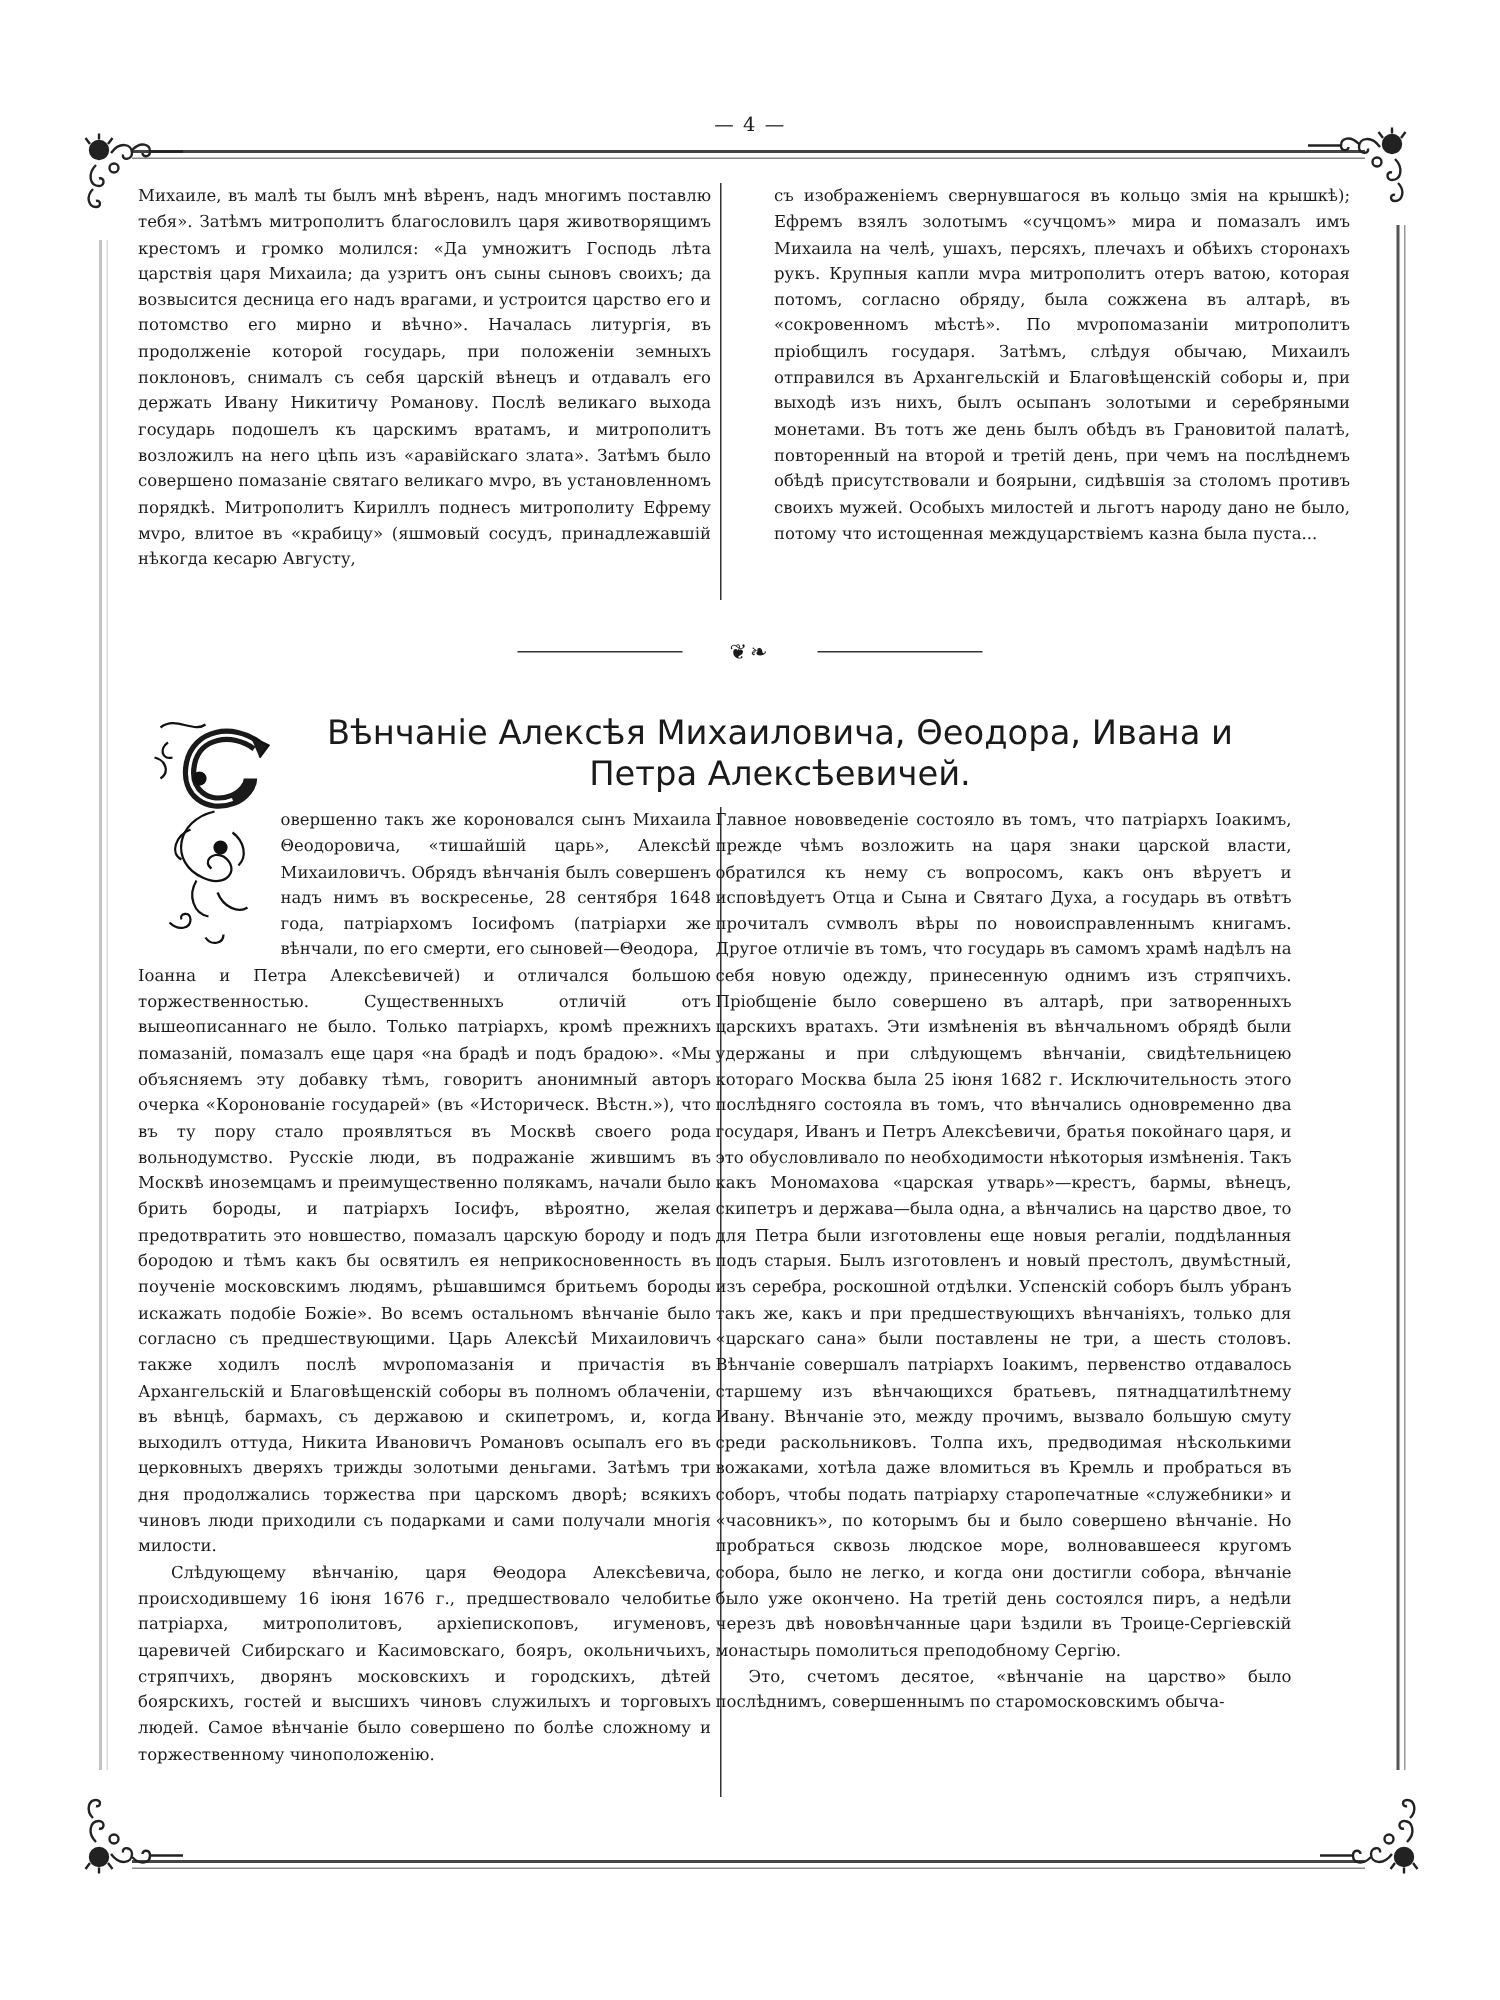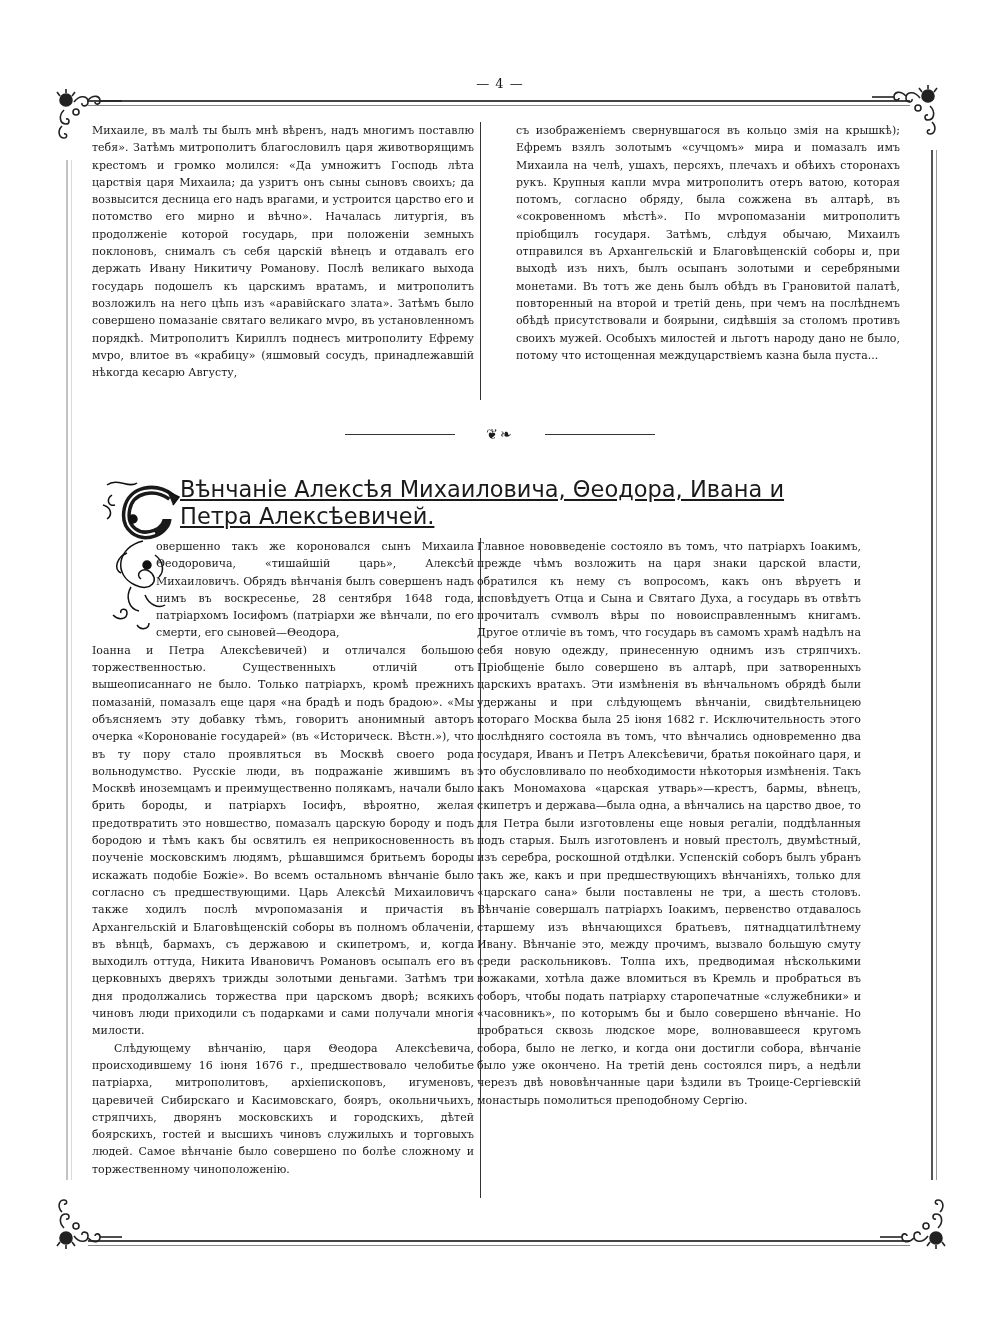--- a/index.html
+++ b/index.html
@@ -30,27 +30,27 @@
   .rule-top { left: 480px; top: 122px; height: 278px; }
   .rule-bottom { left: 480px; top: 538px; height: 660px; }
 
   .divider { position: absolute; top: 428px; left: 345px; width: 310px; height: 14px; }
   .divider .line { position: absolute; top: 6px; height: 0; border-top: 1px solid #333; width: 110px; }
   .divider .line.l { left: 0; }
   .divider .line.r { right: 0; }
   .divider .orn { position: absolute; left: 120px; top: -2px; width: 70px; text-align: center;
                   font-size: 14px; letter-spacing: 2px; }
 
-  .heading { position: absolute; left: 180px; top: 476px; width: 680px; text-align: left;
-             font-family: "DejaVu Sans", "Liberation Sans", sans-serif; font-size: 22.5px; line-height: 27px; text-decoration: underline; }
+  .heading { position: absolute; left: 180px; top: 476px; width: 680px; text-align: center;
+             font-family: "DejaVu Sans", "Liberation Sans", sans-serif; font-size: 22.5px; line-height: 27px; }
   .dropcap { position: absolute; left: 97px; top: 475px; width: 90px; height: 165px; }
   .dropcap svg { width: 100%; height: 100%; }
 
   .col-bottom-left { left: 92px; top: 538px; width: 382px; }
-  .col-bottom-left .first-block { margin-left: 64px; }
+  .col-bottom-left .first-block { margin-left: 95px; }
   .col-bottom-right { left: 477px; top: 538px; width: 384px; }
 </style>
 </head>
 <body>
 
 <div class="page-number">— 4 —</div>
 
 <div class="frame-top"></div>
 <div class="frame-bottom"></div>
 <div class="frame-left"></div>
@@ -136,13 +136,14 @@
 <div class="heading">Вѣнчаніе Алексѣя Михаиловича, Θеодора, Ивана и Петра Алексѣевичей.</div>
 
 <div class="col col-bottom-left">
   <p class="first-block">овершенно такъ же короновался сынъ Михаила Θеодоровича, «тишайшій царь», Алексѣй Михаиловичъ. Обрядъ вѣнчанія былъ совершенъ надъ нимъ въ воскресенье, 28 сентября 1648 года, патріархомъ Іосифомъ (патріархи же вѣнчали, по его смерти, его сыновей—Θеодора,</p>
   <p>Іоанна и Петра Алексѣевичей) и отличался большою торжественностью. Существенныхъ отличій отъ вышеописаннаго не было. Только патріархъ, кромѣ прежнихъ помазаній, помазалъ еще царя «на брадѣ и подъ брадою». «Мы объясняемъ эту добавку тѣмъ, говоритъ анонимный авторъ очерка «Коронованіе государей» (въ «Историческ. Вѣстн.»), что въ ту пору стало проявляться въ Москвѣ своего рода вольнодумство. Русскіе люди, въ подражаніе жившимъ въ Москвѣ иноземцамъ и преимущественно полякамъ, начали было брить бороды, и патріархъ Іосифъ, вѣроятно, желая предотвратить это новшество, помазалъ царскую бороду и подъ бородою и тѣмъ какъ бы освятилъ ея неприкосновенность въ поученіе московскимъ людямъ, рѣшавшимся бритьемъ бороды искажать подобіе Божіе». Во всемъ остальномъ вѣнчаніе было согласно съ предшествующими. Царь Алексѣй Михаиловичъ также ходилъ послѣ мvропомазанія и причастія въ Архангельскій и Благовѣщенскій соборы въ полномъ облаченіи, въ вѣнцѣ, бармахъ, съ державою и скипетромъ, и, когда выходилъ оттуда, Никита Ивановичъ Романовъ осыпалъ его въ церковныхъ дверяхъ трижды золотыми деньгами. Затѣмъ три дня продолжались торжества при царскомъ дворѣ; всякихъ чиновъ люди приходили съ подарками и сами получали многія милости.</p>
   <p class="indent">Слѣдующему вѣнчанію, царя Θеодора Алексѣевича, происходившему 16 іюня 1676 г., предшествовало челобитье патріарха, митрополитовъ, архіепископовъ, игуменовъ, царевичей Сибирскаго и Касимовскаго, бояръ, окольничьихъ, стряпчихъ, дворянъ московскихъ и городскихъ, дѣтей боярскихъ, гостей и высшихъ чиновъ служилыхъ и торговыхъ людей. Самое вѣнчаніе было совершено по болѣе сложному и торжественному чиноположенію.</p>
 </div>
 <div class="col-rule rule-bottom"></div>
 <div class="col col-bottom-right">
   <p>Главное нововведеніе состояло въ томъ, что патріархъ Іоакимъ, прежде чѣмъ возложить на царя знаки царской власти, обратился къ нему съ вопросомъ, какъ онъ вѣруетъ и исповѣдуетъ Отца и Сына и Святаго Духа, а государь въ отвѣтъ прочиталъ сvмволъ вѣры по новоисправленнымъ книгамъ. Другое отличіе въ томъ, что государь въ самомъ храмѣ надѣлъ на себя новую одежду, принесенную однимъ изъ стряпчихъ. Пріобщеніе было совершено въ алтарѣ, при затворенныхъ царскихъ вратахъ. Эти измѣненія въ вѣнчальномъ обрядѣ были удержаны и при слѣдующемъ вѣнчаніи, свидѣтельницею котораго Москва была 25 іюня 1682 г. Исключительность этого послѣдняго состояла въ томъ, что вѣнчались одновременно два государя, Иванъ и Петръ Алексѣевичи, братья покойнаго царя, и это обусловливало по необходимости нѣкоторыя измѣненія. Такъ какъ Мономахова «царская утварь»—крестъ, бармы, вѣнецъ, скипетръ и держава—была одна, а вѣнчались на царство двое, то для Петра были изготовлены еще новыя регаліи, поддѣланныя подъ старыя. Былъ изготовленъ и новый престолъ, двумѣстный, изъ серебра, роскошной отдѣлки. Успенскій соборъ былъ убранъ такъ же, какъ и при предшествующихъ вѣнчаніяхъ, только для «царскаго сана» были поставлены не три, а шесть столовъ. Вѣнчаніе совершалъ патріархъ Іоакимъ, первенство отдавалось старшему изъ вѣнчающихся братьевъ, пятнадцатилѣтнему Ивану. Вѣнчаніе это, между прочимъ, вызвало большую смуту среди раскольниковъ. Толпа ихъ, предводимая нѣсколькими вожаками, хотѣла даже вломиться въ Кремль и пробраться въ соборъ, чтобы подать патріарху старопечатные «служебники» и «часовникъ», по которымъ бы и было совершено вѣнчаніе. Но пробраться сквозь людское море, волновавшееся кругомъ собора, было не легко, и когда они достигли собора, вѣнчаніе было уже окончено. На третій день состоялся пиръ, а недѣли черезъ двѣ нововѣнчанные цари ѣздили въ Троице-Сергіевскій монастырь помолиться преподобному Сергію.</p>
+  <p class="indent">Это, счетомъ десятое, «вѣнчаніе на царство» было послѣднимъ, совершеннымъ по старомосковскимъ обыча-</p>
 </div>
 
 </body></html>

